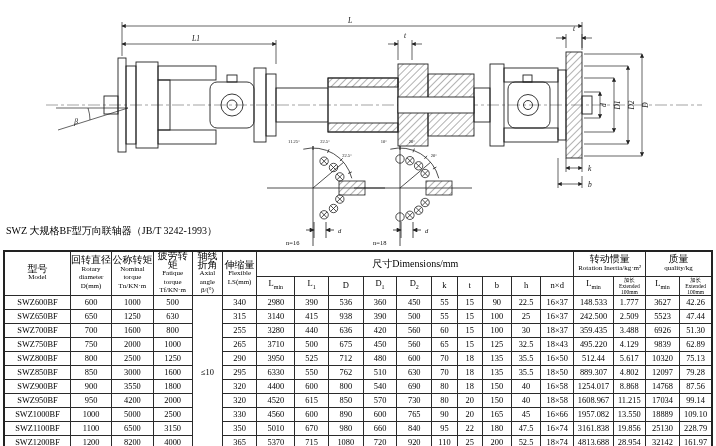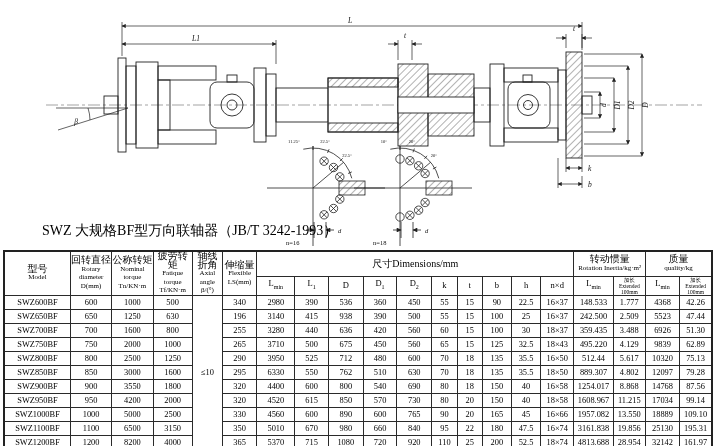--- a/index.html
+++ b/index.html
@@ -1,19 +1,19 @@
 <!DOCTYPE html>
 <html><head>
 <meta charset="utf-8">
 <style>
   html,body{margin:0;padding:0;background:#fff;}
   .page{position:relative;width:716px;height:446px;background:#fff;overflow:hidden;
         font-family:"Liberation Serif",serif;color:#000;}
   svg text{font-family:"Liberation Serif",serif;fill:#111;}
-  .titles{position:absolute;left:6px;top:225px;font-size:14px;line-height:12px;white-space:nowrap;margin-left:36px;}
+  .titles{position:absolute;left:6px;top:225px;font-size:10px;line-height:12px;white-space:nowrap;}
   table.spec{position:absolute;left:3px;top:250px;width:710px;border-collapse:collapse;
              table-layout:fixed;background:#fff;}
   table.spec th,table.spec td{border:1px solid #2a2a2a;padding:0;text-align:center;
              vertical-align:middle;font-weight:normal;overflow:hidden;}
   table.spec{border:2px solid #222;}
   thead th{font-size:7px;line-height:8.5px;}
   thead .zh{font-size:10px;}
   thead .letters th{font-size:8.5px;height:16px;}
   thead .tiny{font-size:5.5px;line-height:6px;}
   tbody td{font-size:8.4px;height:13px;line-height:13px;white-space:nowrap;}
@@ -349,29 +349,29 @@
           <td>536</td>
           <td>360</td>
           <td>450</td>
           <td>55</td>
           <td>15</td>
           <td>90</td>
           <td>22.5</td>
           <td>16×37</td>
           <td>148.533</td>
           <td>1.777</td>
-          <td>4368</td>
+          <td>3627</td>
           <td>42.26</td>
         </tr>
         <tr>
           <td>SWZ650BF</td>
           <td>650</td>
           <td>1250</td>
           <td>630</td>
-          <td>196</td>
+          <td>315</td>
           <td>3140</td>
           <td>415</td>
           <td>938</td>
           <td>390</td>
           <td>500</td>
           <td>55</td>
           <td>15</td>
           <td>100</td>
           <td>25</td>
           <td>16×37</td>
@@ -539,21 +539,21 @@
           <td>660</td>
           <td>840</td>
           <td>95</td>
           <td>22</td>
           <td>180</td>
           <td>47.5</td>
           <td>16×74</td>
           <td>3161.838</td>
           <td>19.856</td>
           <td>25130</td>
-          <td>195.31</td>
+          <td>228.79</td>
         </tr>
         <tr>
           <td>SWZ1200BF</td>
           <td>1200</td>
           <td>8200</td>
           <td>4000</td>
           <td>365</td>
           <td>5370</td>
           <td>715</td>
           <td>1080</td>

